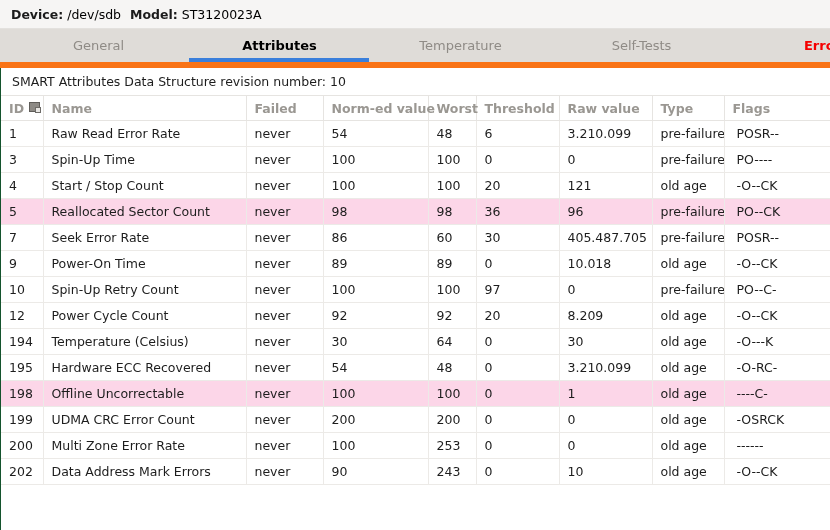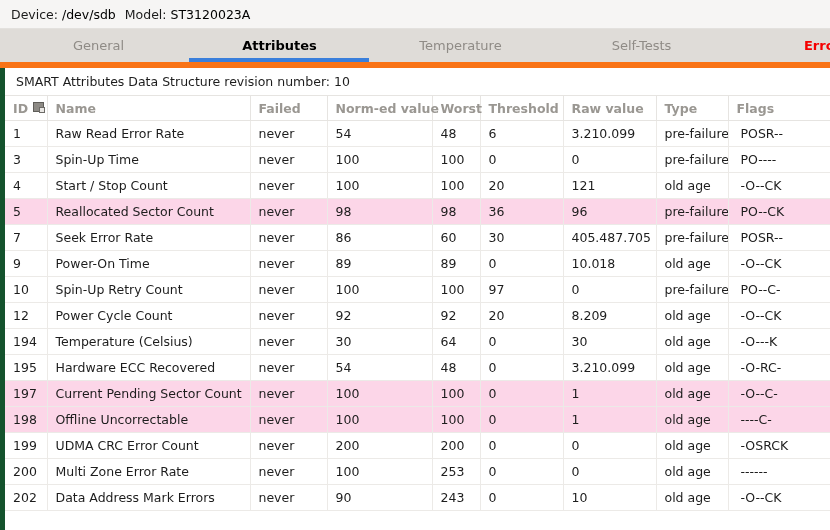--- a/index.html
+++ b/index.html
@@ -30,21 +30,21 @@
     height: 29px;
     background: #f6f5f4;
     border-bottom: 1px solid #e3e1de;
     box-sizing: border-box;
     display: flex;
     align-items: center;
     padding: 0 0 0 11px;
     white-space: nowrap;
   }
   .device-bar .lbl {
-    font-weight: normal;
+    font-weight: bold;
     font-size: 12.5px;
     color: #1b1b1b;
   }
   .device-bar .val {
     font-size: 12.5px;
     color: #000000;
     margin-left: 4px;
   }
   .device-bar .gap { display: inline-block; width: 9px; }
 
@@ -90,21 +90,21 @@
     color: #f50000;
     font-weight: bold;
   }
 
   
   .content {
     position: relative;
     height: calc(530px - 29px - 39px);
     background: #0369a1;
     box-sizing: border-box;
-    border-left: 5px solid #14532d;
+    border-left: 1px solid #14532d;
     display: flex;
     flex-direction: column;
   }
 
   .revision-line {
     height: 27px;
     line-height: 27px;
     padding-left: 11px;
     font-size: 12.5px;
     color: #1d1d1d;
@@ -404,31 +404,20 @@
               <td>Hardware ECC Recovered</td>
               <td>never</td>
               <td>54</td>
               <td>48</td>
               <td>0</td>
               <td>3.210.099</td>
               <td>old age</td>
               <td>-O-RC-</td>
             </tr>
             <tr class="warn">
-              <td>197</td>
-              <td>Current Pending Sector Count</td>
-              <td>never</td>
-              <td>100</td>
-              <td>100</td>
-              <td>0</td>
-              <td>1</td>
-              <td>old age</td>
-              <td>-O--C-</td>
-            </tr>
-            <tr class="warn">
               <td>198</td>
               <td>Offline Uncorrectable</td>
               <td>never</td>
               <td>100</td>
               <td>100</td>
               <td>0</td>
               <td>1</td>
               <td>old age</td>
               <td>----C-</td>
             </tr>

